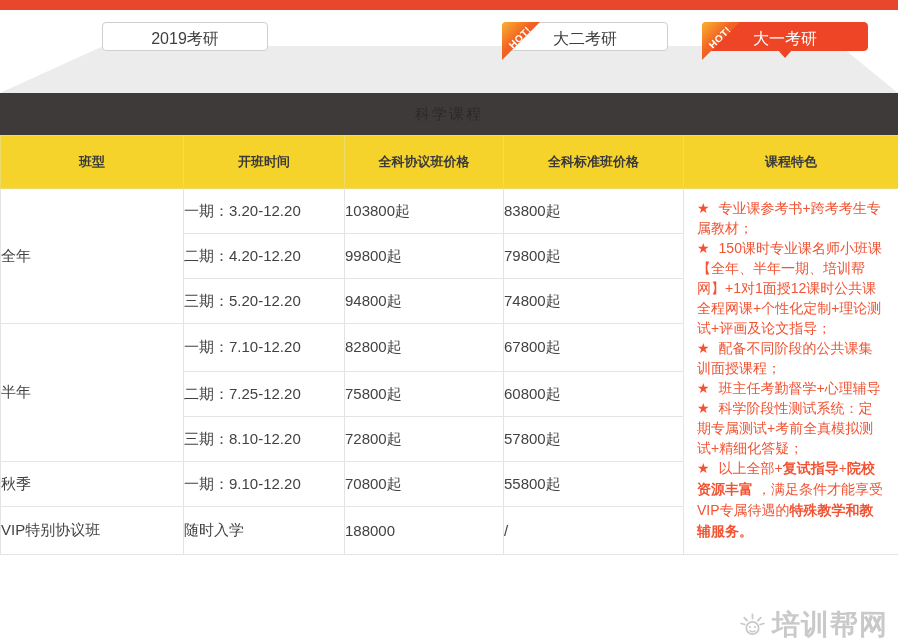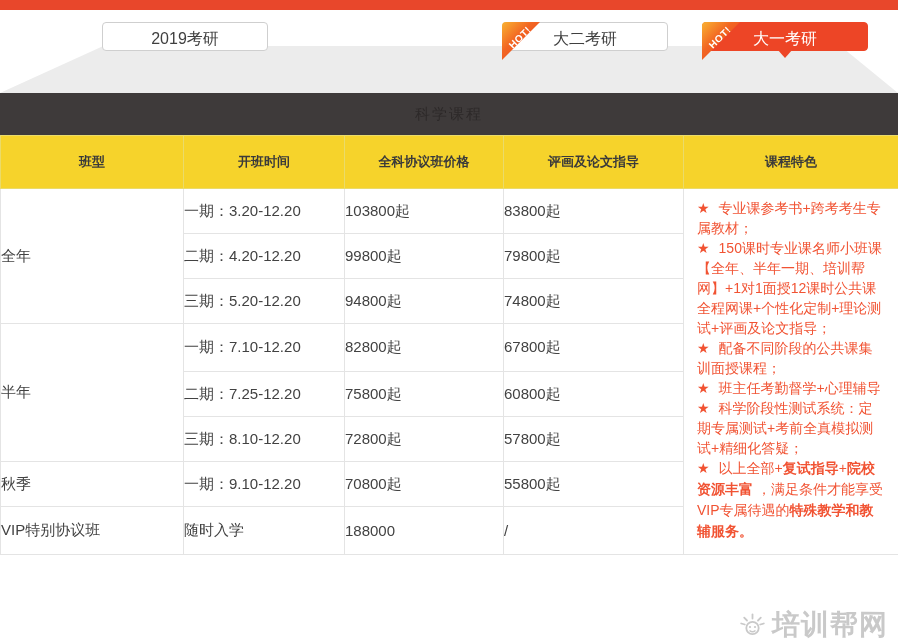--- a/index.html
+++ b/index.html
@@ -118,21 +118,21 @@
       <col style="width:161px">
       <col style="width:159px">
       <col style="width:180px">
       <col style="width:215px">
   </colgroup>
   <thead>
     <tr>
       <th>班型</th>
       <th>开班时间</th>
       <th>全科协议班价格</th>
-      <th>评画及论文指导</th>
+      <th>全科标准班价格</th>
       <th>课程特色</th>
     </tr>
   </thead>
   <tbody>
     <tr>
       <td rowspan="3">全年</td>
       <td>一期：3.20-12.20</td>
       <td>103800起</td>
       <td>83800起</td>
       <td rowspan="8" class="feature-cell">

